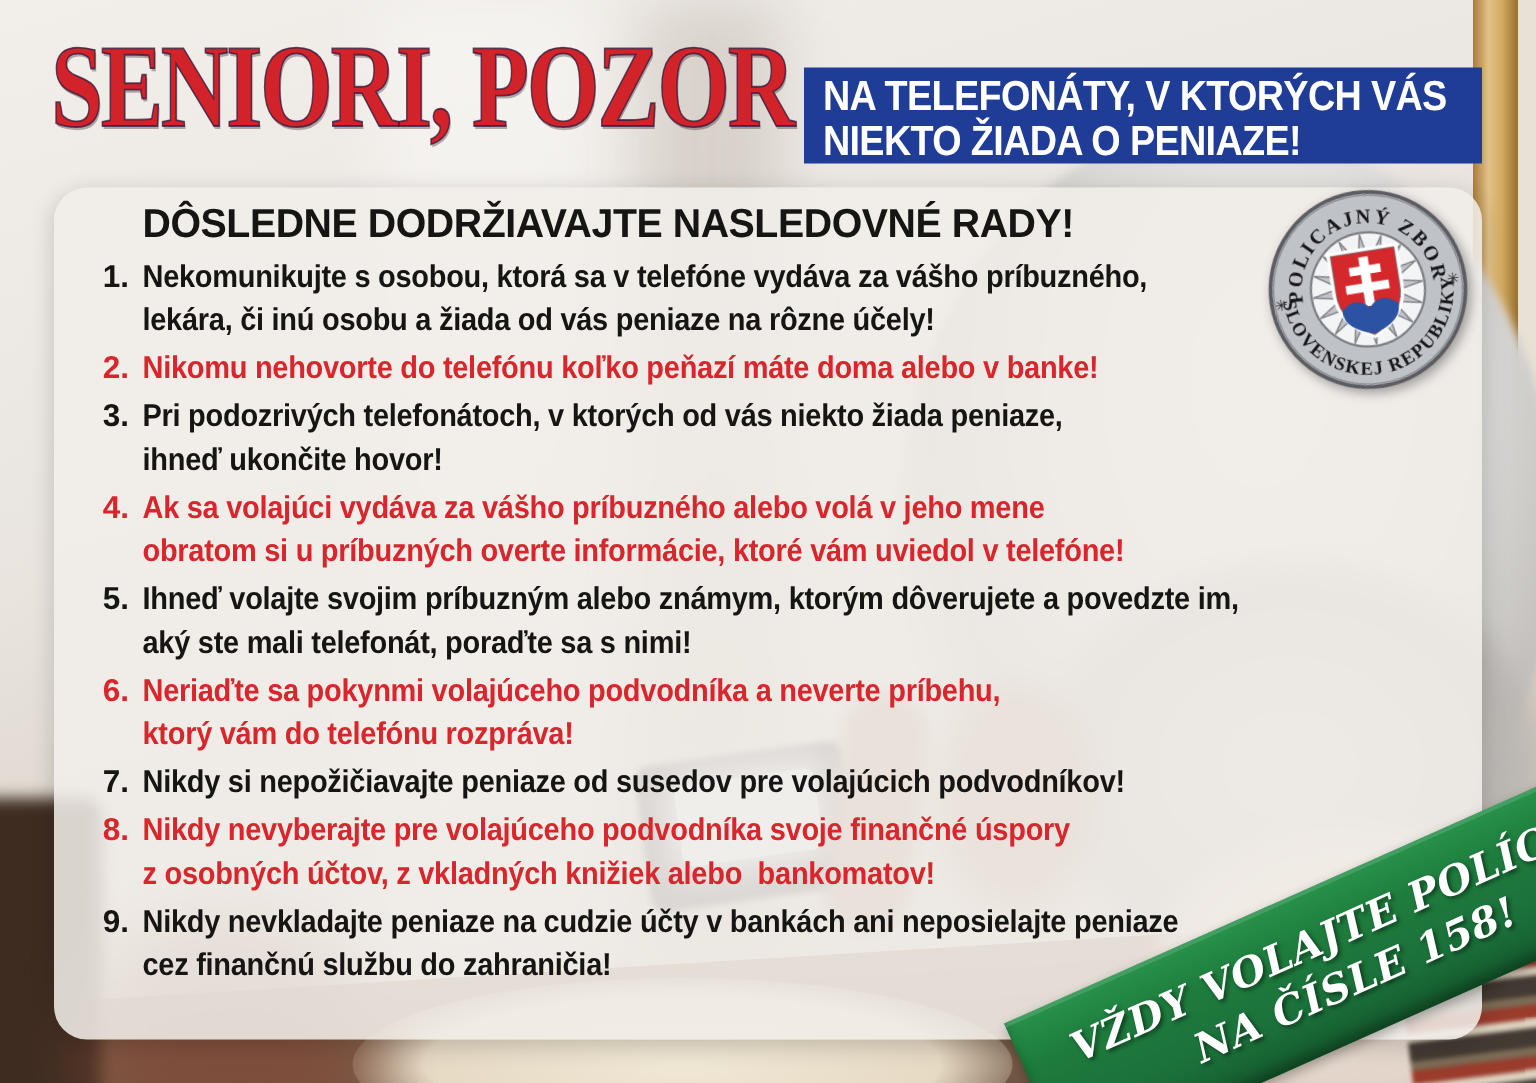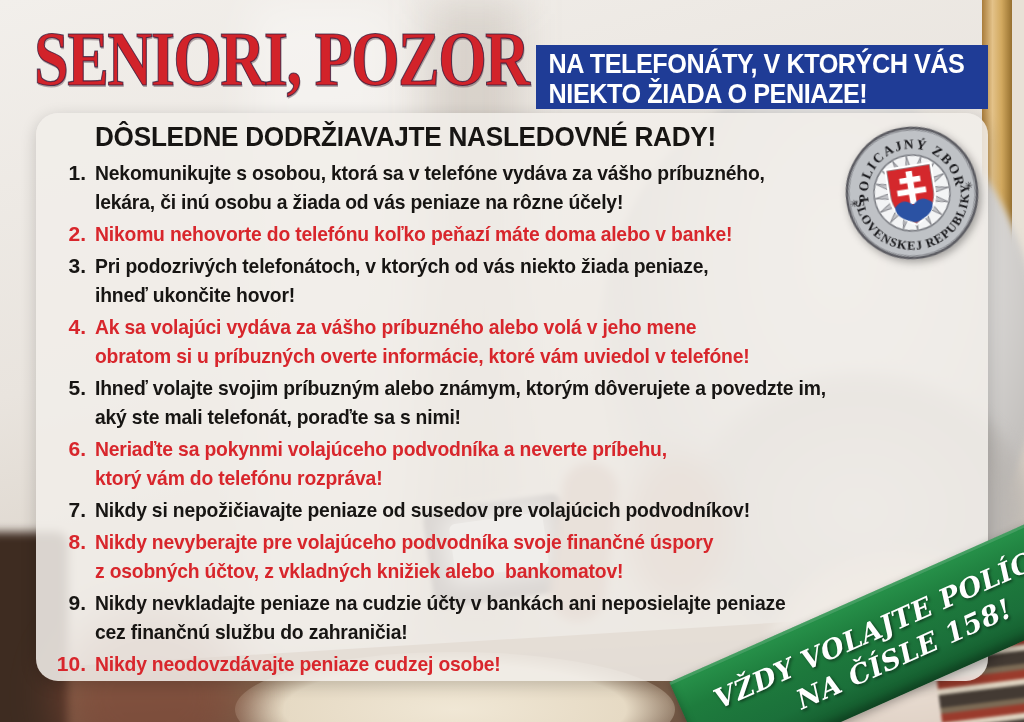--- a/index.html
+++ b/index.html
@@ -64,21 +64,21 @@
     position:absolute;left:536px;top:33px;width:452px;height:64px;z-index:3;
     display:flex;flex-direction:column;justify-content:flex-end;margin-top:12px;
   }
   .banner .bline{
     color:#fff;font-weight:bold;font-size:28px;line-height:30px;
     white-space:nowrap;padding-left:14px;
     transform:scaleX(.9);transform-origin:left center;letter-spacing:-.5px;
   }
   
   .panel{
-    position:absolute;left:36px;top:113px;width:952px;height:568px;z-index:2;
+    position:absolute;left:36px;top:125px;width:952px;height:568px;z-index:2;
     background:rgba(241,238,233,.87);border-radius:22px;
     box-shadow:0 4px 16px rgba(0,0,0,.18);
     padding:0;box-sizing:border-box;overflow:hidden;
   }
   .heading{
     margin:8px 0 5px 59px;font-weight:bold;font-size:27px;line-height:32px;
     color:#171513;letter-spacing:-.3px;white-space:nowrap;
     transform:scaleX(.97);transform-origin:left top;
   }
   .advice-list{list-style:none;margin:0;padding:0;}
@@ -183,24 +183,20 @@
         </li>
       <li class="item">
           <span class="num">8.</span>
           <span class="txt">Nikdy nevyberajte pre volajúceho podvodníka svoje finančné úspory
 z osobných účtov, z vkladných knižiek alebo  bankomatov!</span>
         </li>
       <li class="item">
           <span class="num">9.</span>
           <span class="txt">Nikdy nevkladajte peniaze na cudzie účty v bankách ani neposielajte peniaze
 cez finančnú službu do zahraničia!</span>
-        </li>
-      <li class="item">
-          <span class="num">10.</span>
-          <span class="txt">Nikdy neodovzdávajte peniaze cudzej osobe!</span>
         </li>
     </ol>
   </div>
 
   <div class="badge">
     <svg viewBox="-67 -67 134 134" width="134" height="134" aria-hidden="true">
       <circle r="65" fill="#bfc2c6" stroke="#5c5c62" stroke-width="2.5"></circle>
       <circle r="63" fill="none" stroke="#8d8f94" stroke-width="1"></circle>
       <circle r="38" fill="#f3f4f5" stroke="#7c7e84" stroke-width="1.5"></circle>
 

